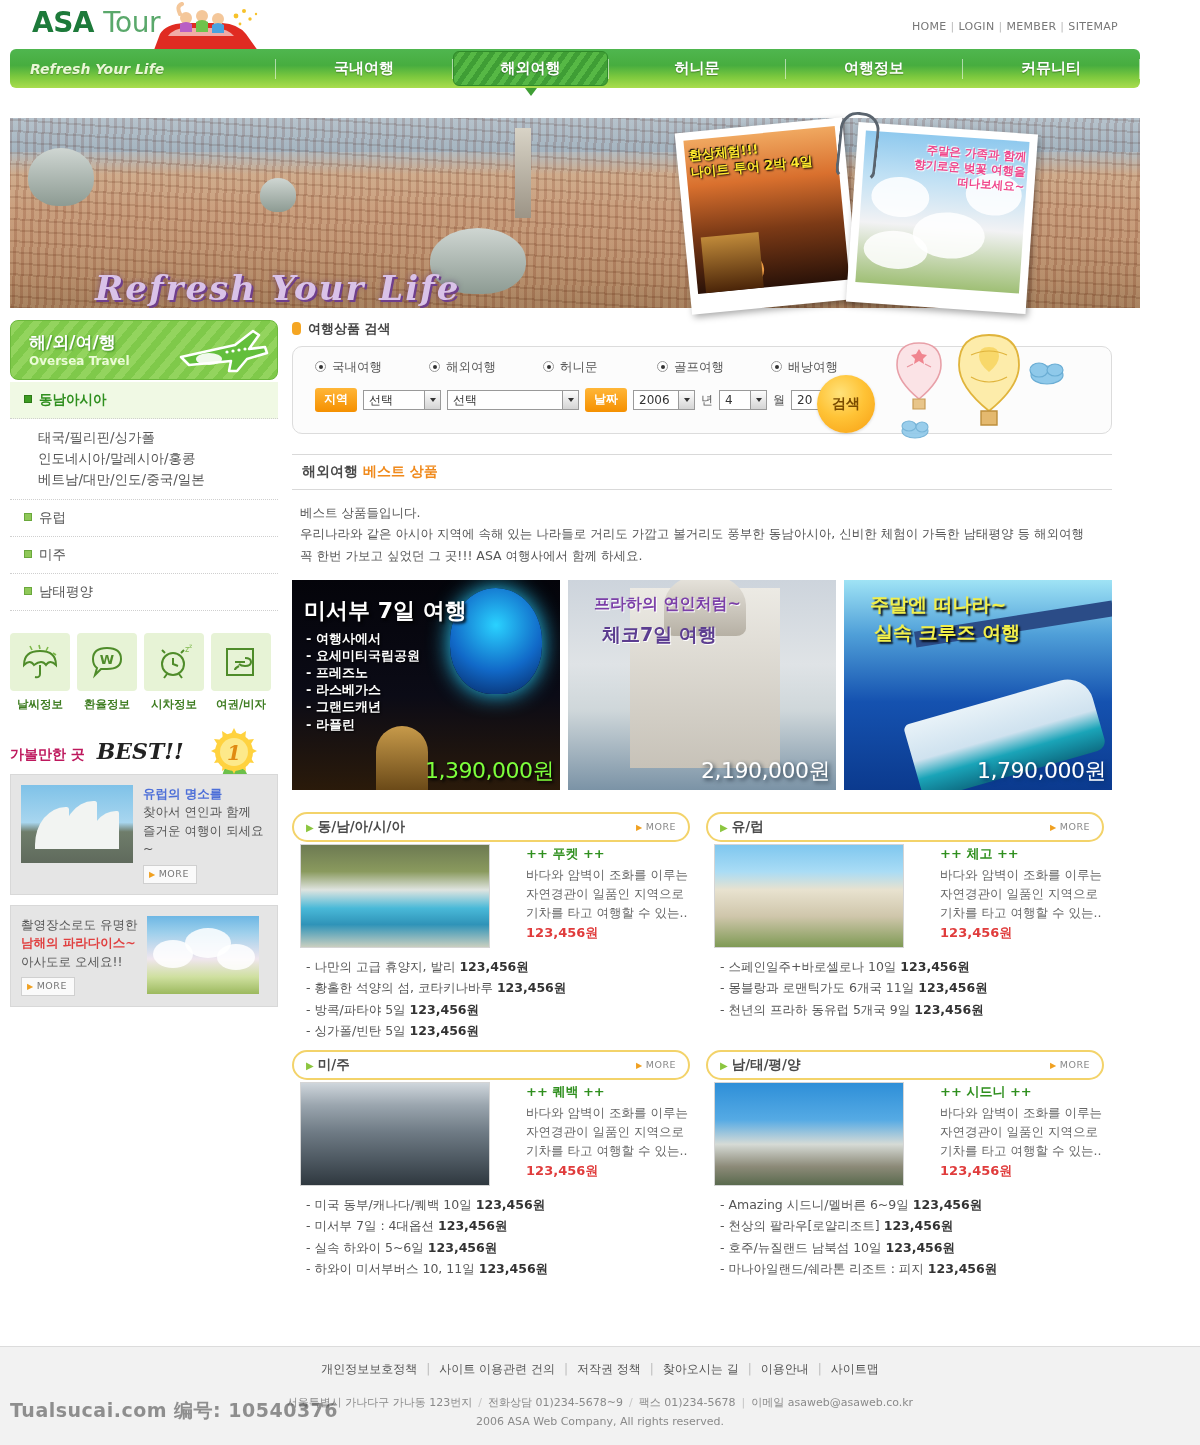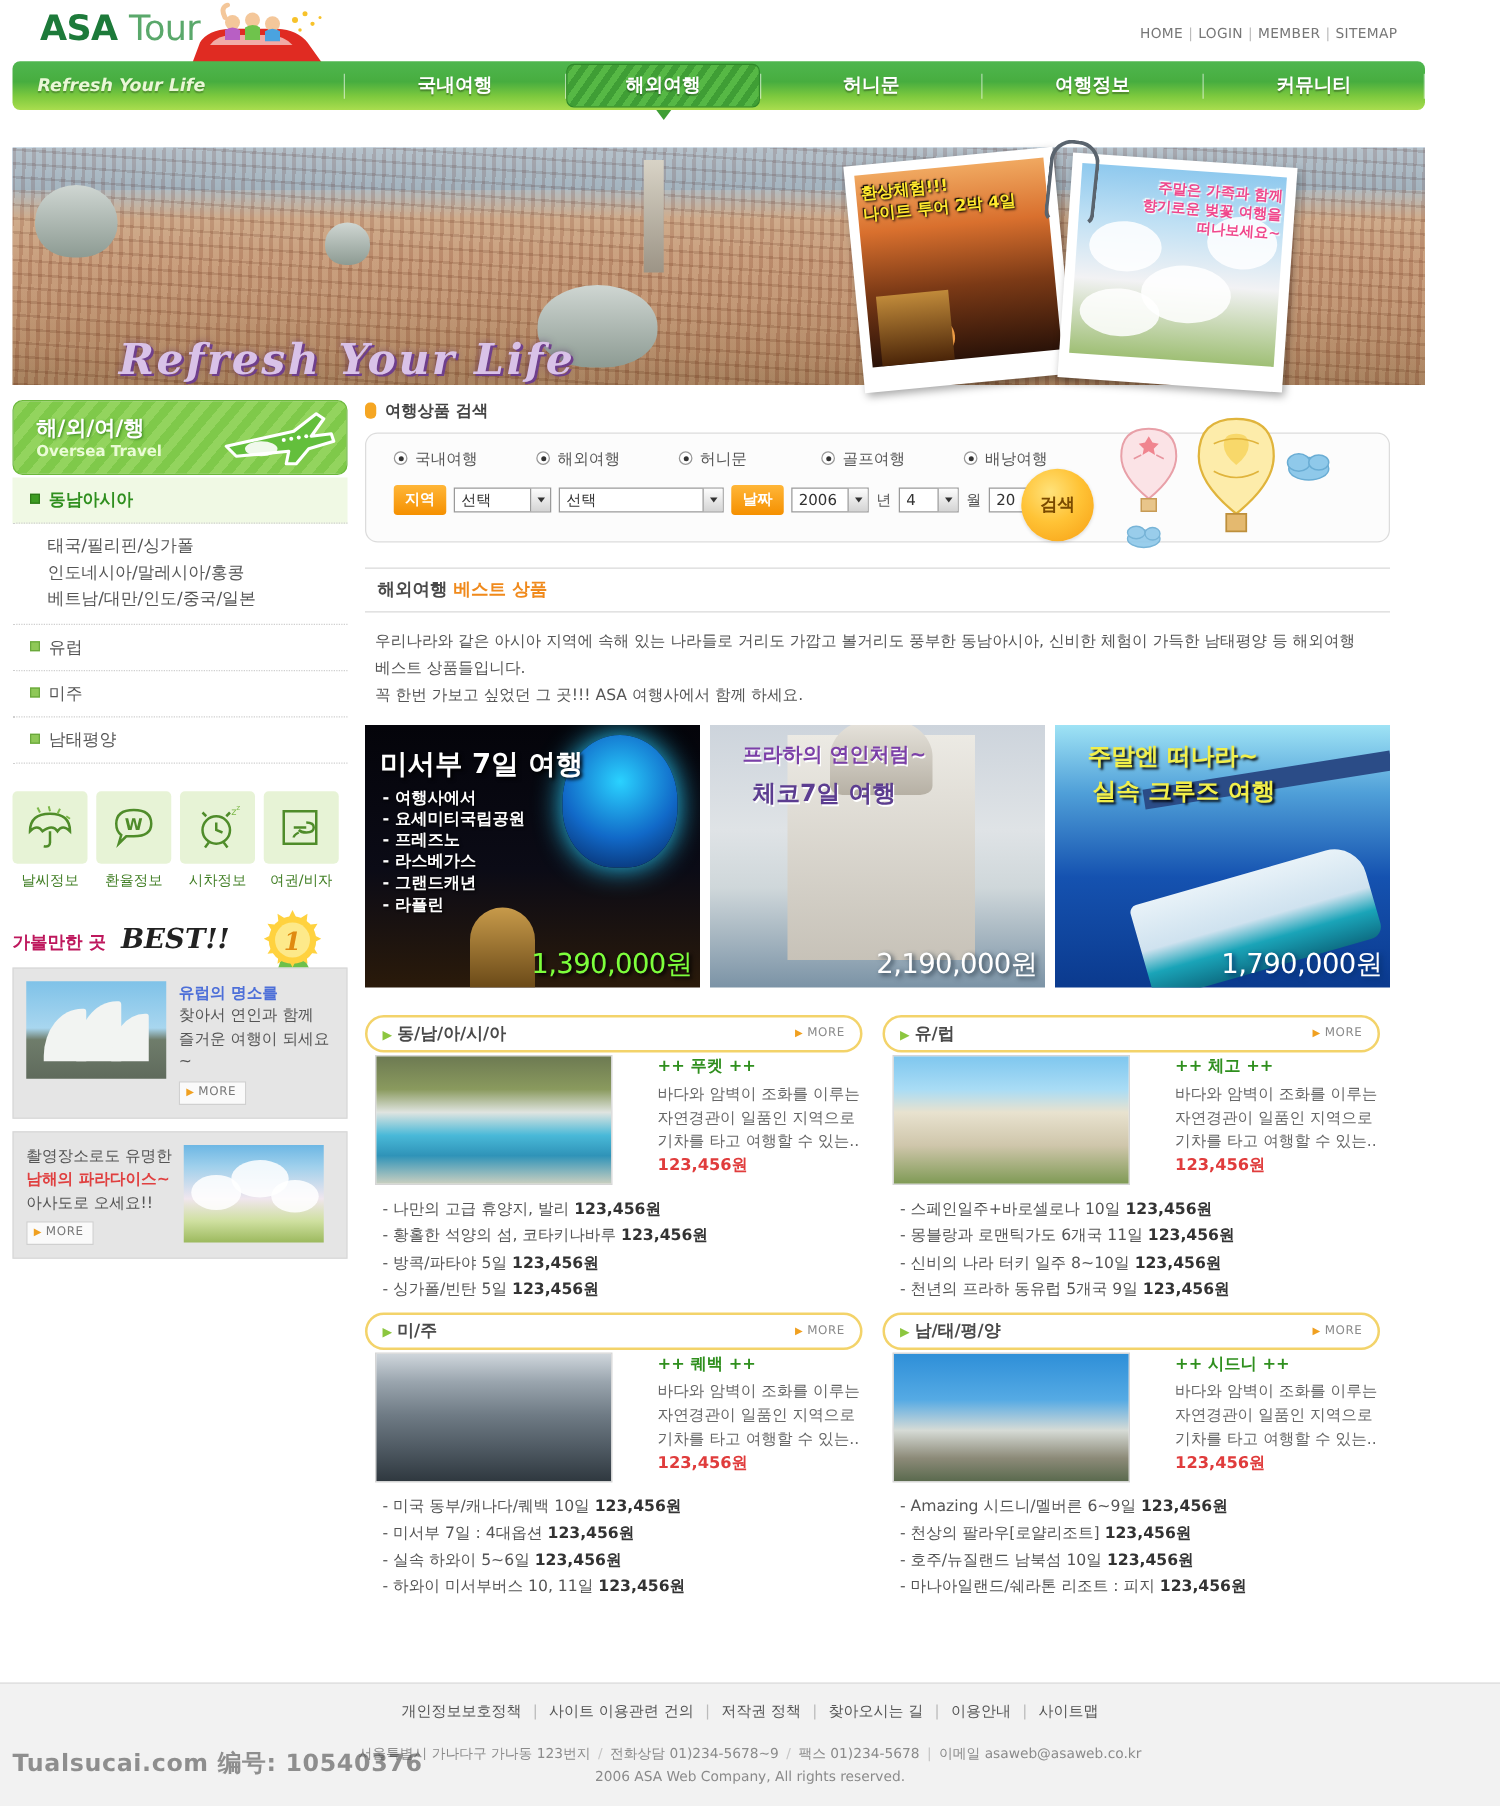--- a/index.html
+++ b/index.html
@@ -167,21 +167,21 @@
     font-size: 13.5px; color: #555; line-height: 1.55;
   }
   .navSub div { cursor: pointer; }
 
   .iconRow { display: flex; gap: 7px; margin-top: 22px; }
   .iconBox { width: 60px; text-align: center; cursor: pointer; }
   .iconBox .sq {
     width: 60px; height: 58px; background: #e7f3d6; border-radius: 4px;
     display: flex; align-items: center; justify-content: center;
   }
-  .iconBox .lbl { font-size: 11.5px; color: #3f7d22; margin-top: 6px; font-weight: normal; }
+  .iconBox .lbl { font-size: 11.5px; color: #3f7d22; margin-top: 6px; font-weight: bold; }
 
   .bestHead { margin-top: 26px; position: relative; height: 30px; }
   .bestHead .k { font-size: 14px; font-weight: bold; color: #be185d; }
   .bestHead .b {
     font-family: "DejaVu Serif", "Liberation Serif", serif;
     font-size: 22px; font-style: italic; font-weight: bold; color: #222; margin-left: 8px;
   }
   .ribbon { position: absolute; right: 14px; top: -12px; width: 60px; height: 60px; }
 
   .promo {
@@ -665,22 +665,22 @@
         </g>
       </svg>
     </div>
 
     <div class="bestHeader">
       <span>해외여행</span>
       <span class="orange">베스트 상품</span>
     </div>
 
     <div class="bestDesc">
+      <div>베스트 상품들입니다.</div>
       <div>우리나라와 같은 아시아 지역에 속해 있는 나라들로 거리도 가깝고 볼거리도 풍부한 동남아시아, 신비한 체험이 가득한 남태평양 등 해외여행</div>
-      <div>베스트 상품들입니다.</div>
       <div>꼭 한번 가보고 싶었던 그 곳!!! ASA 여행사에서 함께 하세요.</div>
     </div>
 
     <div class="bannerRow">
       <div class="banner bn1">
         <div class="neonball"></div>
         <div class="arch"></div>
         <div class="title">미서부 7일 여행</div>
         <div class="list">
           <div>- 여행사에서</div>
@@ -746,21 +746,20 @@
             <div class="nm">++ 체고 ++</div>
             <div>바다와 암벽이 조화를 이루는</div>
             <div>자연경관이 일품인 지역으로</div>
             <div>기차를 타고 여행할 수 있는..</div>
             <div class="pr">123,456원</div>
           </div>
         </div>
         <div class="prodList">
           <div><span>- 스페인일주+바로셀로나 10일</span> <b>123,456원</b></div>
           <div><span>- 몽블랑과 로맨틱가도 6개국 11일</span> <b>123,456원</b></div>
-          <div><span>- 신비의 나라 터키 일주 8~10일</span> <b>123,456원</b></div>
           <div><span>- 천년의 프라하 동유럽 5개국 9일</span> <b>123,456원</b></div>
         </div>
       </div>
 
       <div class="prodCol">
         <div class="prodHead">
           <div class="ttl"><span class="tri">▶</span><span>미/주</span></div>
           <div class="more"><span class="tri">▶</span><span>MORE</span></div>
         </div>
         <div class="prodBody">

